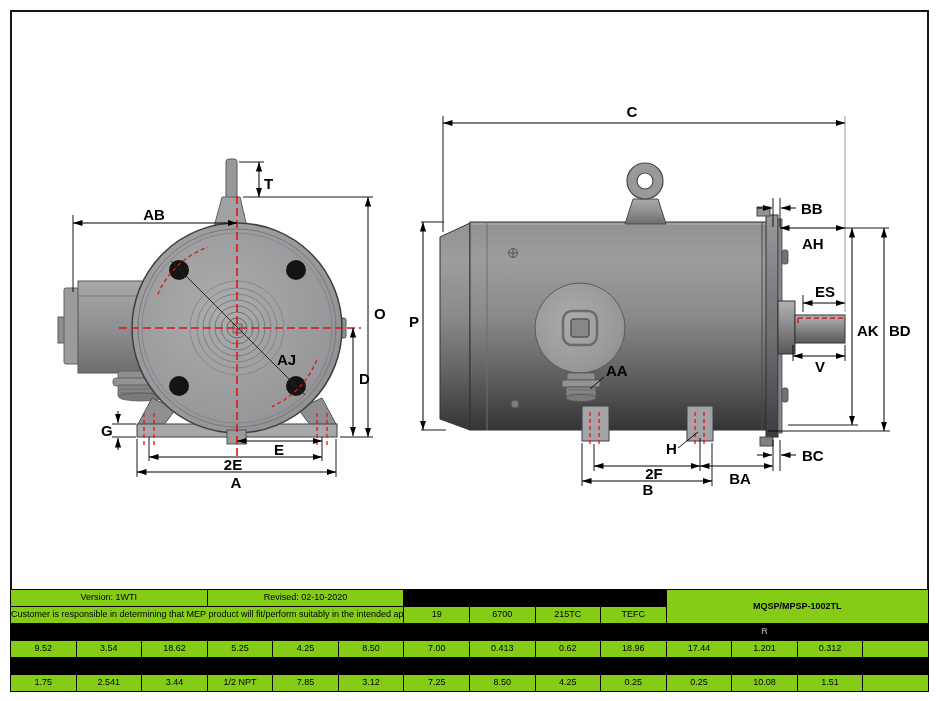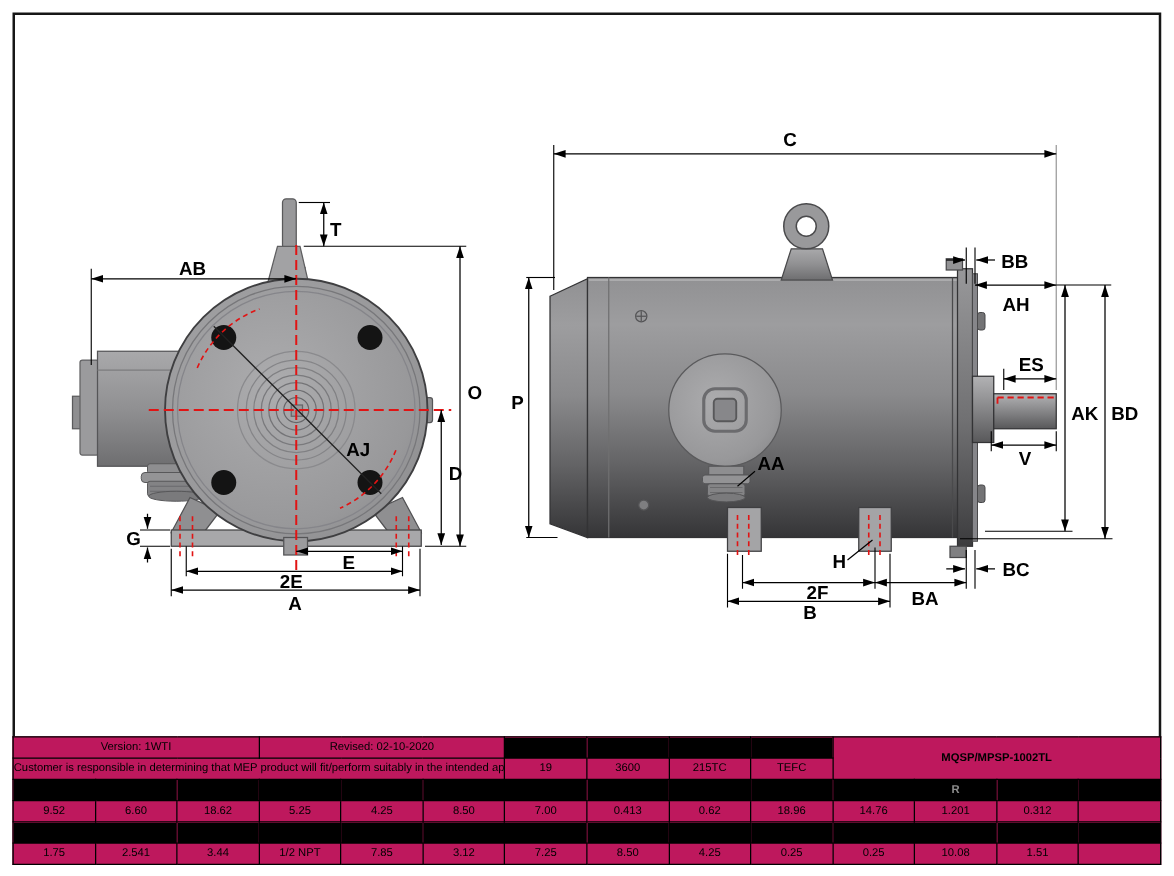--- a/index.html
+++ b/index.html
@@ -5,21 +5,21 @@
   html,body{margin:0;padding:0;background:#ffffff;}
   body{position:relative;width:939px;height:701px;font-family:"Liberation Sans",sans-serif;overflow:hidden;}
   .border-frame{position:absolute;left:10px;top:10px;width:919px;height:681px;border:2px solid #161616;box-sizing:border-box;}
   svg.drawing{position:absolute;left:0;top:0;}
   .lbl{font-family:"Liberation Sans",sans-serif;font-weight:bold;font-size:15px;fill:#000;}
   .dim{stroke:#000;stroke-width:1;fill:none;}
   .ext{stroke:#000;stroke-width:0.9;fill:none;}
   .extg{stroke:#9a9a9a;stroke-width:1;fill:none;}
   .red{stroke:#e11414;stroke-width:1.6;fill:none;stroke-dasharray:8 4;}
   .redf{stroke:#e11414;stroke-width:1.3;fill:none;stroke-dasharray:4 3;}
-  table.spec{position:absolute;left:10px;top:589px;width:919px;height:102px;border-collapse:collapse;table-layout:fixed;background:#be185d;}
+  table.spec{position:absolute;left:10px;top:589px;width:919px;height:102px;border-collapse:collapse;table-layout:fixed;background:#84cc16;}
   table.spec td{border:1px solid #000;padding:0;text-align:center;vertical-align:middle;line-height:1.05;font-size:9px;color:#000;overflow:hidden;white-space:nowrap;}
   table.spec tr{height:17px;}
   td.blk{background:#000;color:#fff;font-weight:bold;font-size:10px;}
   td.blk.rdim{color:#8c8c8c;}
   td.info{font-size:8.5px;}
   td.note{font-size:7.5px;}
   td.model{font-weight:bold;font-size:12.5px;}
   td.spec-hdr{background:#000;color:#fff;font-weight:bold;font-size:8.5px;}
 </style>
 </head>
@@ -298,21 +298,21 @@
     <td class="info" colspan="3">Revised: 02-10-2020</td>
     <td class="spec-hdr">HP</td>
     <td class="spec-hdr">RPM</td>
     <td class="spec-hdr">FRAME</td>
     <td class="spec-hdr">ENCLOSURE</td>
     <td class="model" colspan="4" rowspan="2">MQSP/MPSP-1002TL</td>
   </tr>
   <tr>
     <td class="note" colspan="6">Customer is responsible in determining that MEP product will fit/perform suitably in the intended application</td>
     <td>19</td>
-    <td>3600</td>
+    <td>6700</td>
     <td>215TC</td>
     <td>TEFC</td>
   </tr>
   <tr>
     <td class="blk">A</td>
     <td class="blk">B</td>
     <td class="blk">C</td>
     <td class="blk">D</td>
     <td class="blk">E</td>
     <td class="blk">2E</td>
@@ -320,30 +320,30 @@
     <td class="blk">G</td>
     <td class="blk">H</td>
     <td class="blk">O</td>
     <td class="blk">P</td>
     <td class="blk rdim">R</td>
     <td class="blk">S</td>
     <td class="blk"></td>
   </tr>
   <tr>
     <td>9.52</td>
-    <td>6.60</td>
+    <td>3.54</td>
     <td>18.62</td>
     <td>5.25</td>
     <td>4.25</td>
     <td>8.50</td>
     <td>7.00</td>
     <td>0.413</td>
     <td>0.62</td>
     <td>18.96</td>
-    <td>14.76</td>
+    <td>17.44</td>
     <td>1.201</td>
     <td>0.312</td>
     <td></td>
   </tr>
   <tr>
     <td class="blk">T</td>
     <td class="blk">U</td>
     <td class="blk">V</td>
     <td class="blk">AA</td>
     <td class="blk">AB</td>

